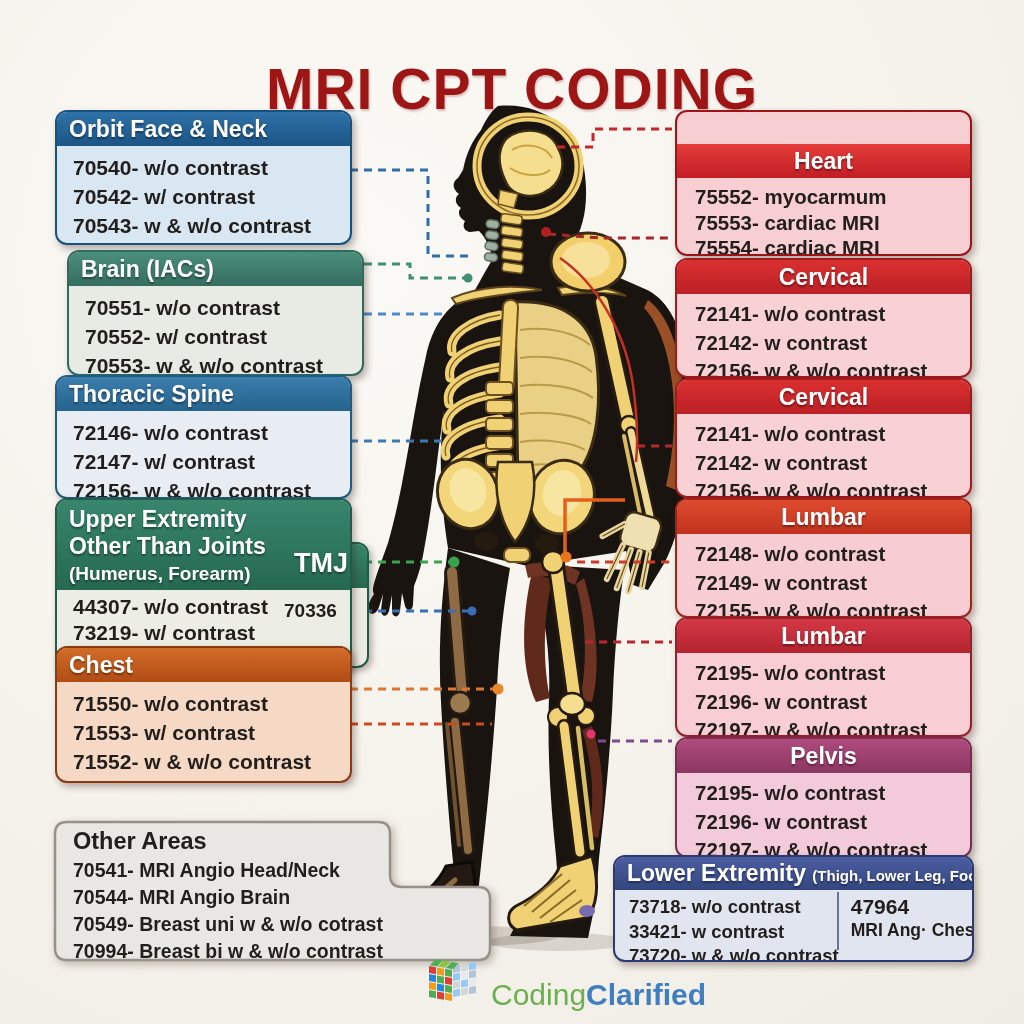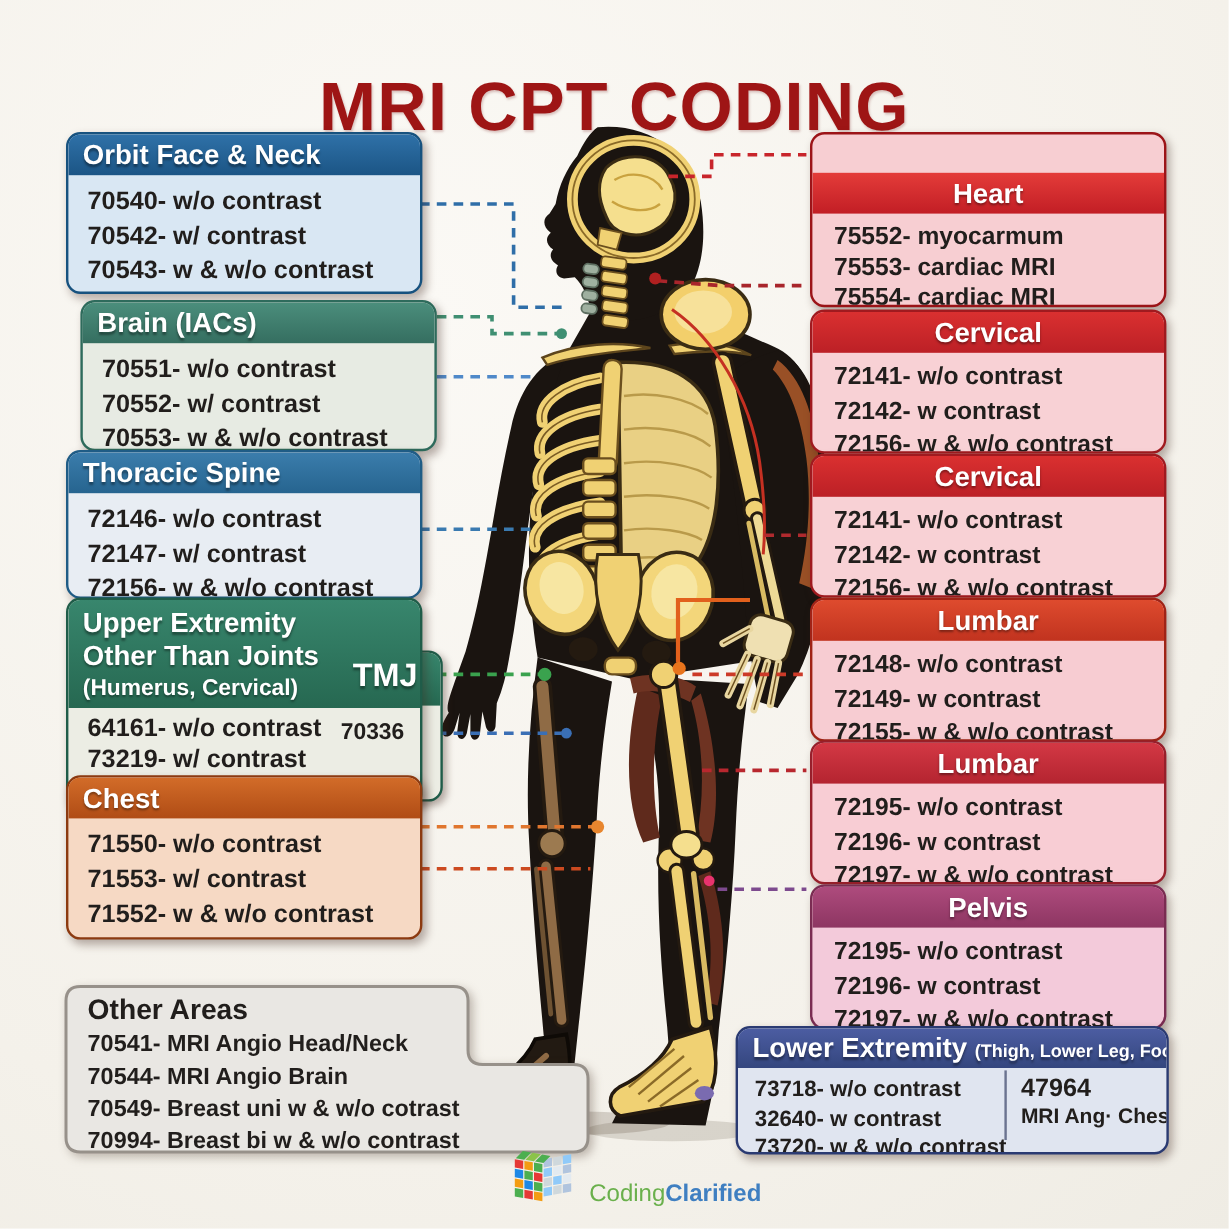--- a/index.html
+++ b/index.html
@@ -61,21 +61,21 @@
   
   .le-body{position:relative;display:flex;}
   .le-col1{width:218px;padding:5px 0 0 14px;font-size:18.5px;font-weight:600;color:#211e1c;}
   .le-col1 .code-line{line-height:24.5px;}
   .le-divider{position:absolute;left:222px;top:2px;width:2px;height:58px;background:#6b7390;}
   .le-col2{padding:5px 0 0 12px;color:#211e1c;}
   .le-code{font-size:21px;font-weight:800;line-height:24px;}
   .le-label{font-size:17.5px;font-weight:600;line-height:23px;white-space:nowrap;}
   
   .logo{position:absolute;left:425px;top:958px;z-index:4;display:flex;align-items:center;}
-  .logo-text{font-size:20px;margin-left:8px;margin-top:12px;}
+  .logo-text{font-size:30px;margin-left:8px;margin-top:12px;}
   .logo-coding{color:#6ab04c;font-weight:500;}
   .logo-clarified{color:#3f7fc1;font-weight:800;}
 </style>
 </head>
 <body>
 
 <div id="stage">
 
   <h1 class="page-title">MRI CPT CODING</h1>
 
@@ -303,24 +303,24 @@
   </div>
 
   <div class="tmjbox" style="left:268px;top:542px;width:97px;height:122px;">
     <div class="top"></div>
   </div>
 
   <div class="box upper" style="left:55px;top:498px;width:293px;height:172px;">
     <div class="hdr">
       <div>Upper Extremity</div>
       <div>Other Than Joints</div>
-      <div class="sub">(Humerus, Cervical)</div>
+      <div class="sub">(Humerus, Forearm)</div>
     </div>
     <div class="bdy" style="padding-top:4px;">
-      <div class="code-line" style="line-height:26px;">64161- w/o contrast</div>
+      <div class="code-line" style="line-height:26px;">44307- w/o contrast</div>
       <div class="code-line" style="line-height:26px;">73219- w/ contrast</div>
     </div>
   </div>
   <div class="tmj-label" style="left:294px;top:548px;">TMJ</div>
   <div class="tmj-code" style="left:284px;top:600px;">70336</div>
 
   <div class="box chestbox" style="left:55px;top:646px;width:293px;height:133px;">
     <div class="hdr">Chest</div>
     <div class="bdy">
       <div class="code-line">71550- w/o contrast</div>
@@ -395,21 +395,21 @@
   </div>
 
   <div class="box lowerext" style="left:613px;top:855px;width:357px;height:103px;">
     <div class="hdr">
       <span>Lower Extremity</span>
       <span class="sub">(Thigh, Lower Leg, Foot)</span>
     </div>
     <div class="le-body">
       <div class="le-col1">
         <div class="code-line">73718- w/o contrast</div>
-        <div class="code-line">32640- w contrast</div>
+        <div class="code-line">33421- w contrast</div>
         <div class="code-line">73720- w &amp; w/o contrast</div>
       </div>
       <div class="le-divider"></div>
       <div class="le-col2">
         <div class="le-code">47964</div>
         <div class="le-label">MRI Ang· Chest</div>
       </div>
     </div>
   </div>
 

